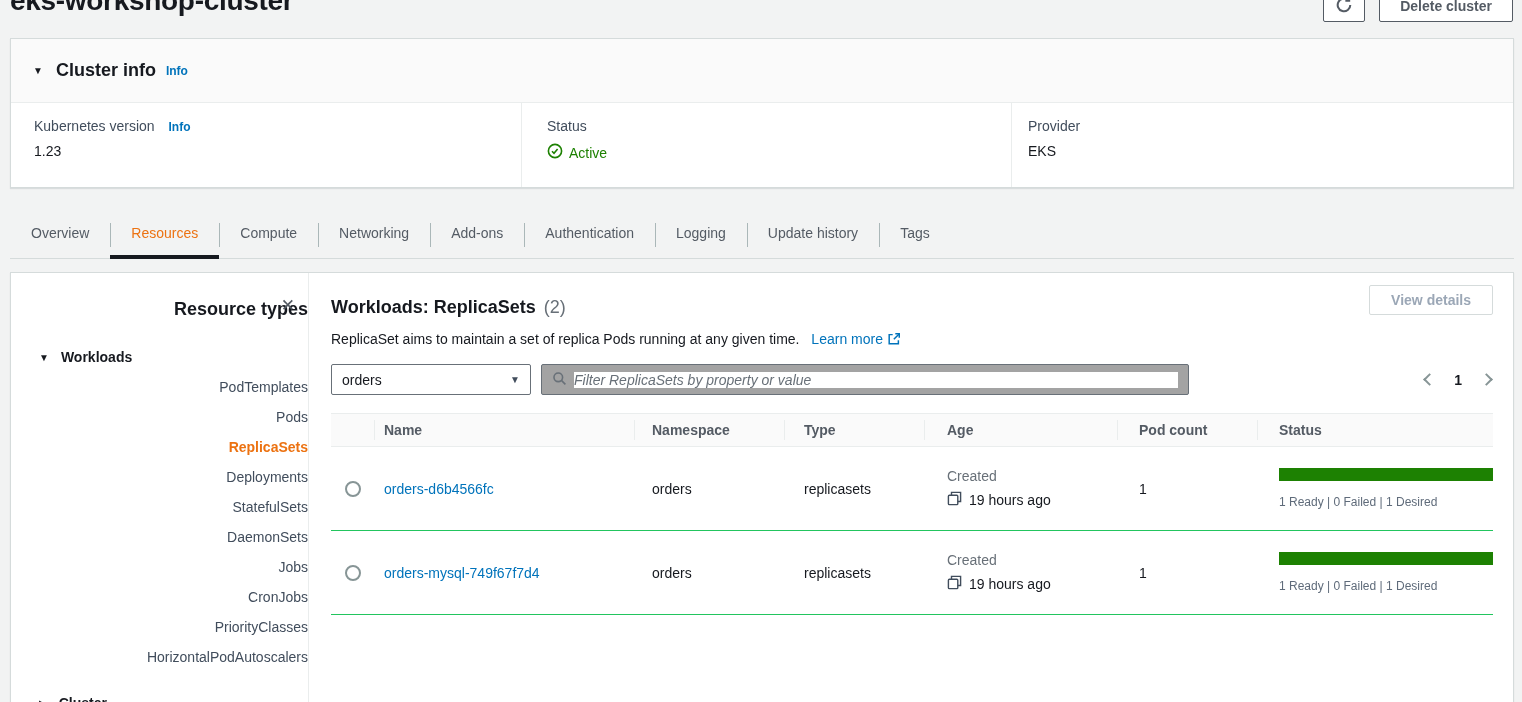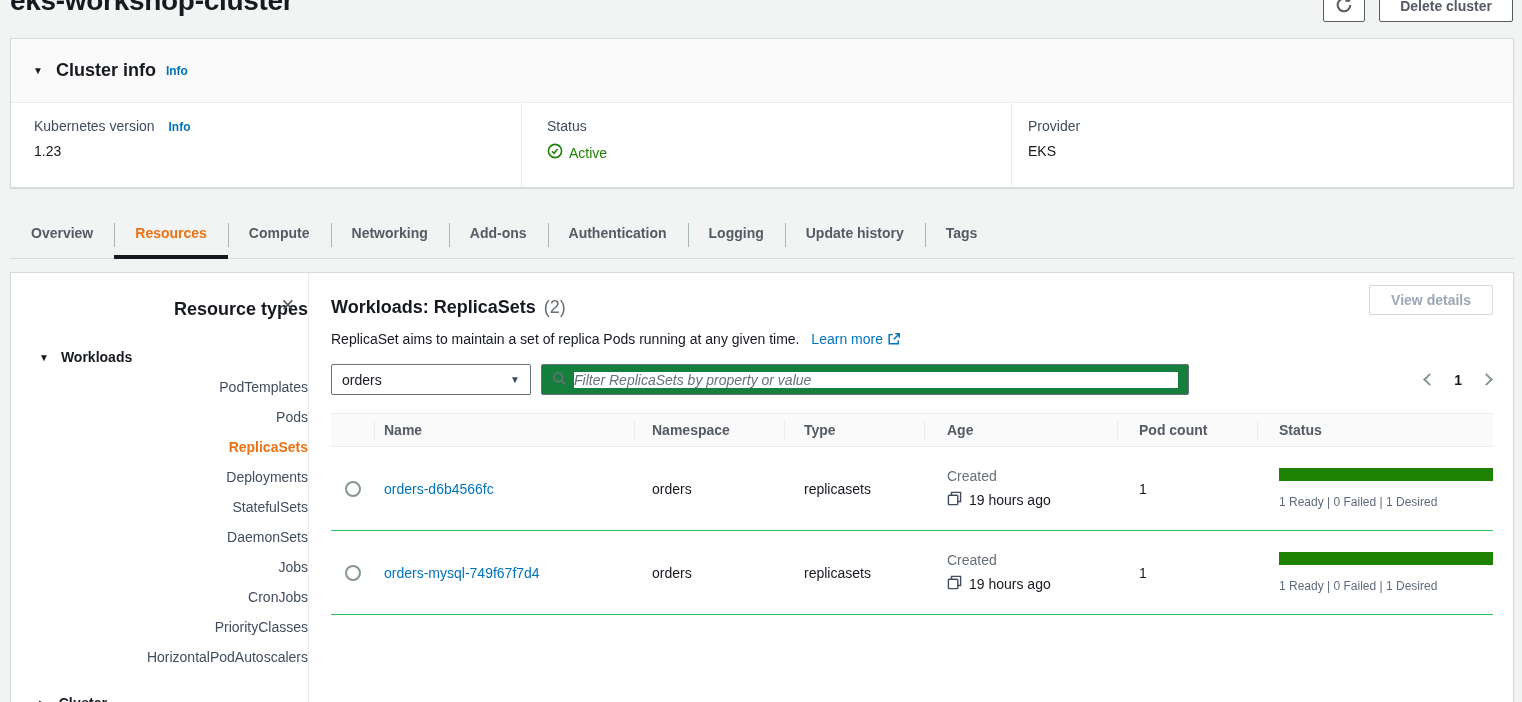--- a/index.html
+++ b/index.html
@@ -51,21 +51,21 @@
   .field-label { color: #414d5c; }
   .field-value { margin-top: 9px; color: #16191f; }
   .status-active { display: inline-flex; align-items: center; gap: 6px; color: #1d8102; }
 
   
   .tabs {
     margin: 22px 0 0 10px; width: 1504px; display: flex;
     border-bottom: 1px solid #d5dbdb; position: relative;
   }
   .tab {
-    position: relative; padding: 15px 21px 17px; font-size: 14px; font-weight: 700;
+    position: relative; padding: 15px 21px 17px; font-size: 14px; font-weight: 400;
     color: #545b64; cursor: pointer; white-space: nowrap;
   }
   .tab + .tab::before {
     content: ""; position: absolute; left: 0; top: 13px; width: 1px; height: 24px; background: #aab7b8;
   }
   .tab.active { color: #ec7211; }
   .tab.active::after {
     content: ""; position: absolute; left: 0; right: 0; bottom: -1px; height: 4px; background: #16191f;
   }
 
@@ -96,21 +96,21 @@
   .learn-more { color: #0073bb; text-decoration: none; margin-left: 8px; cursor: pointer; }
   .ext-ico { vertical-align: -2px; margin-left: 4px; }
 
   .filter-row { margin-top: 15px; display: flex; align-items: center; }
   .scope-select {
     width: 200px; height: 31px; border: 1px solid #687078; border-radius: 2px; background: #fff;
     display: flex; align-items: center; padding: 0 10px; cursor: pointer;
   }
   .scope-select .caret { margin-left: auto; font-size: 10px; color: #414d5c; }
   .search-box {
-    width: 648px; height: 31px; border: 1px solid #687078; border-radius: 2px; background: #15803d;
+    width: 648px; height: 31px; border: 1px solid #687078; border-radius: 2px; background: #a3a3a3;
     margin-left: 10px; display: flex; align-items: center; padding: 0 10px;
   }
   .search-box input {
     border: none; outline: none; flex: 1; margin-left: 7px;
     font-family: "Liberation Sans", sans-serif; font-size: 14px; font-style: italic; color: #16191f;
   }
   .search-box input::placeholder { color: #687078; font-style: italic; }
   .pagination { margin-left: auto; display: flex; align-items: center; gap: 20px; padding-right: 2px; }
   .pg-num { font-weight: 700; color: #16191f; }
   .chev { width: 9px; height: 9px; border-top: 2px solid #879596; border-left: 2px solid #879596; display: inline-block; cursor: pointer; }

